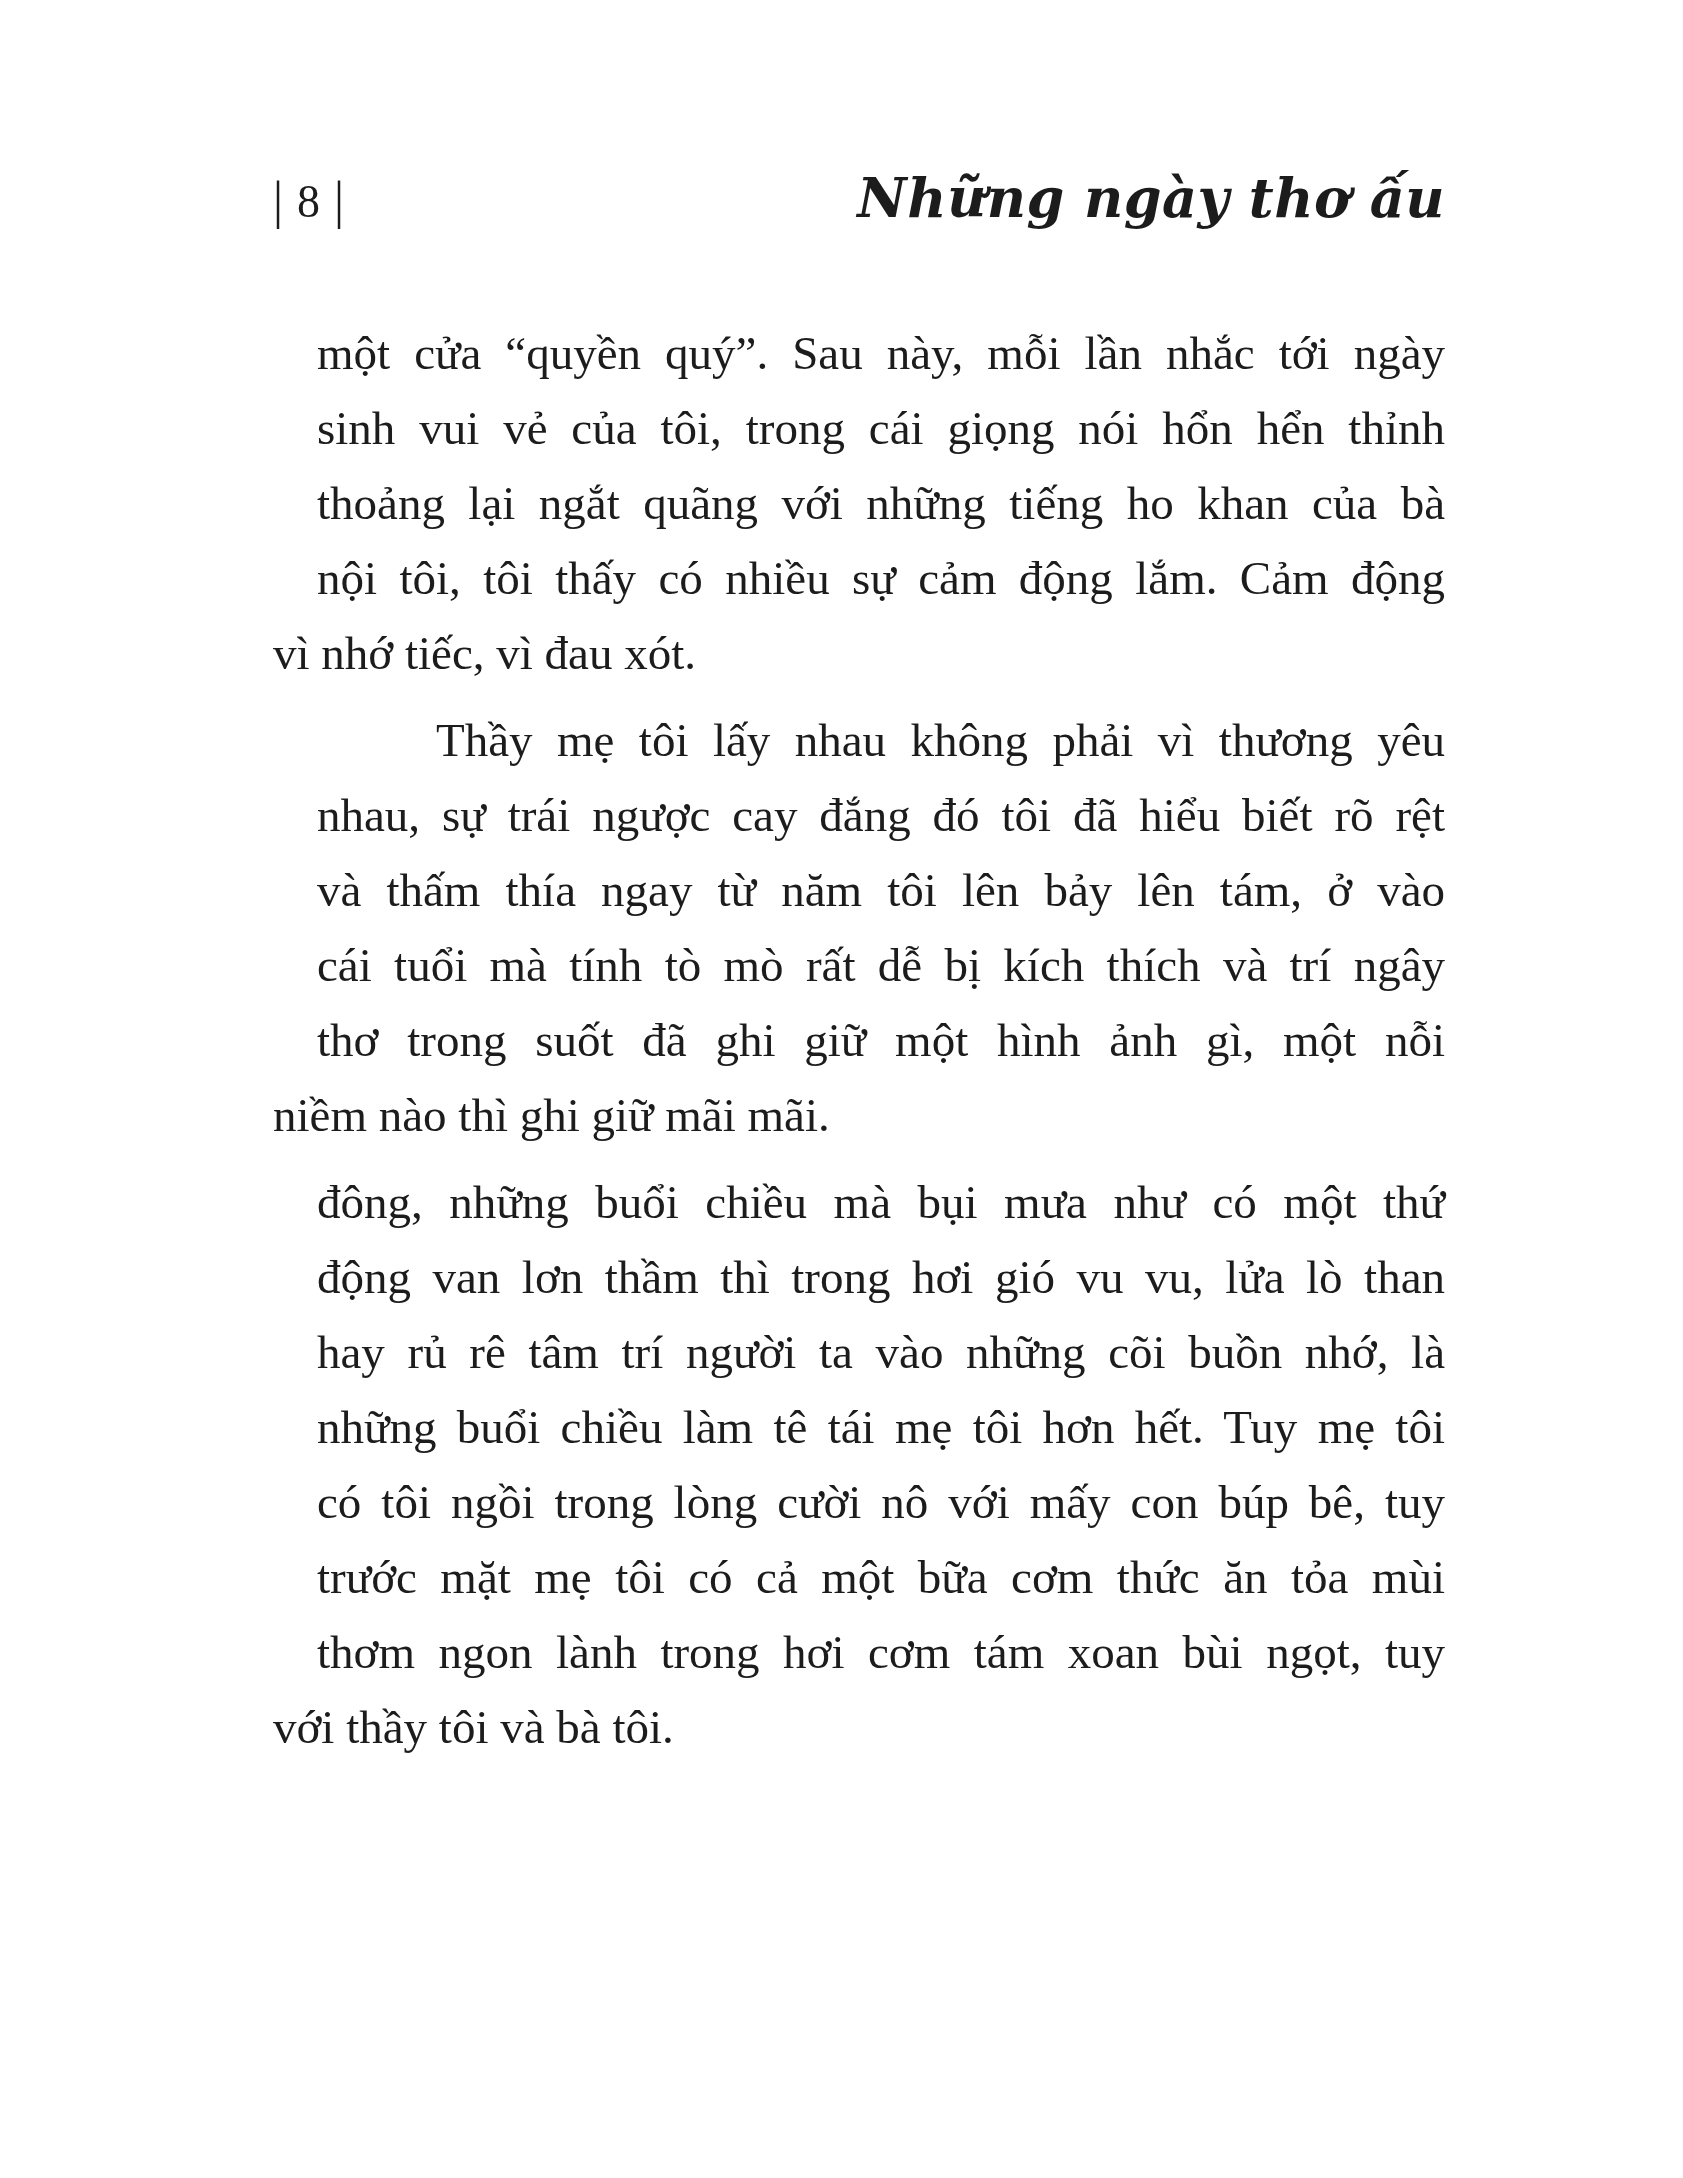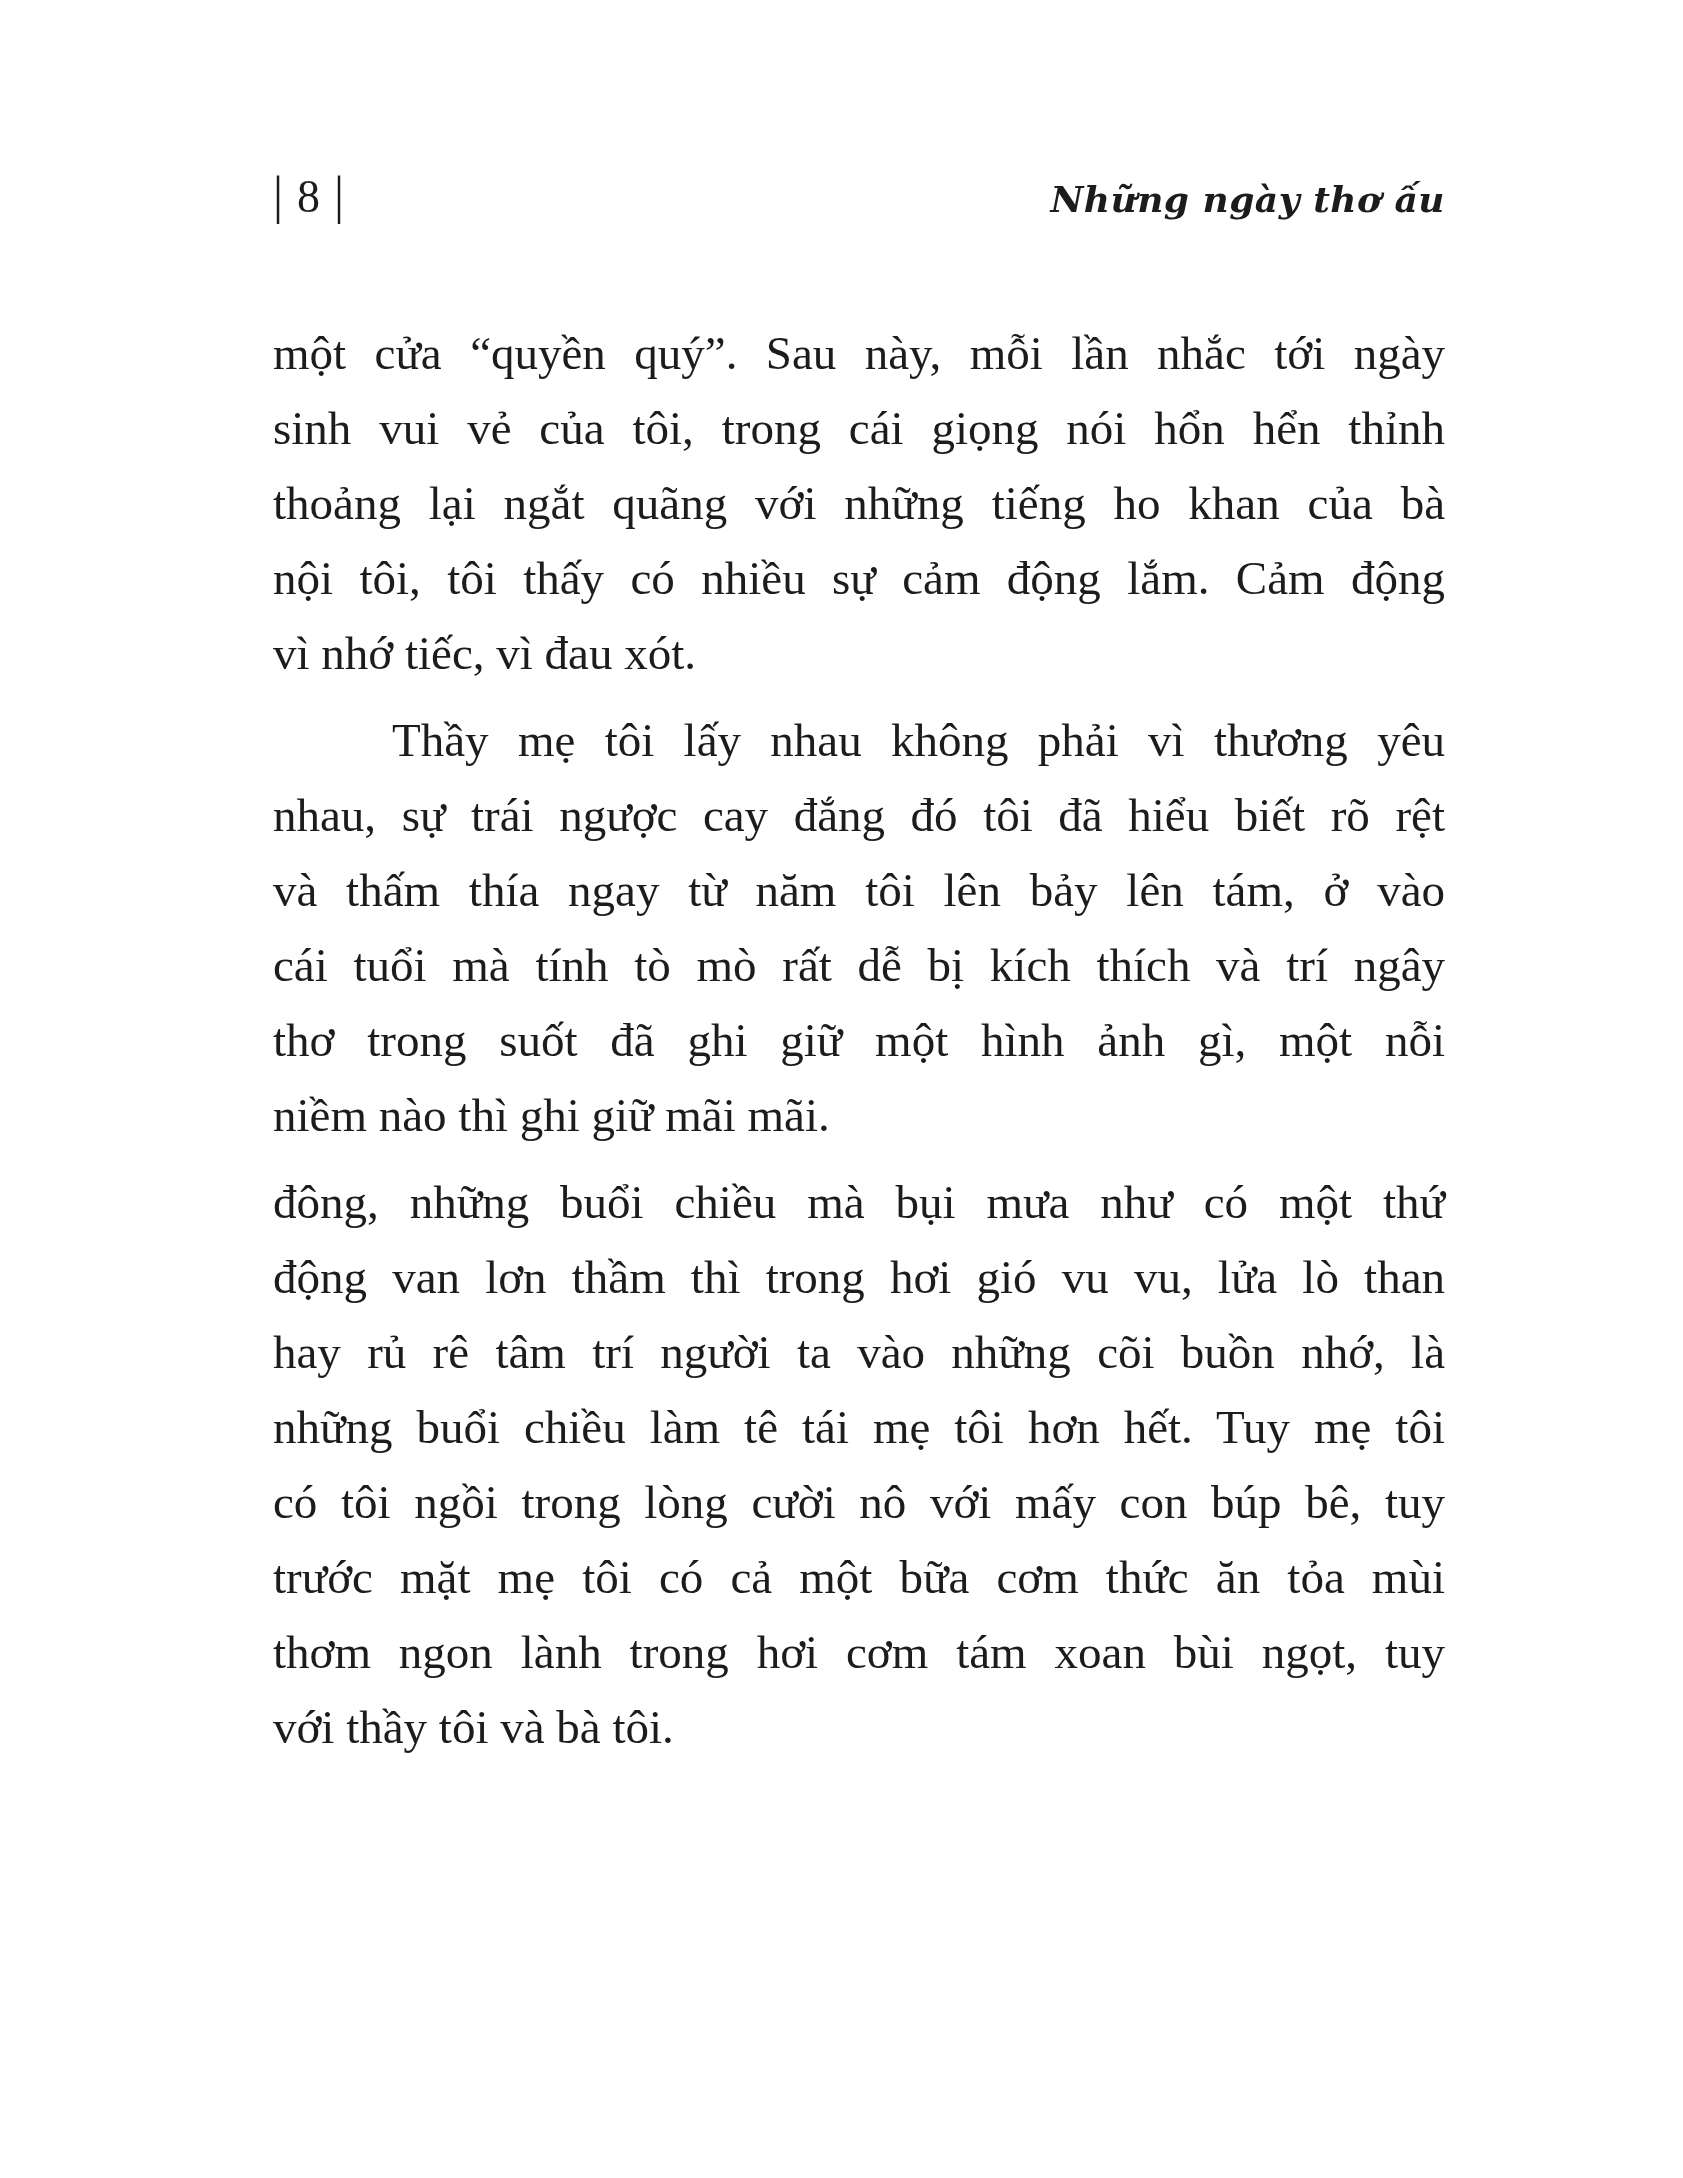--- a/index.html
+++ b/index.html
@@ -31,21 +31,21 @@
     transform:scaleY(1.05);
     display:inline-block;
   }
   .page-number .num{
     margin:0 14px;
   }
   .book-title{
     font-family:"DejaVu Serif", serif;
     font-weight:bold;
     font-style:italic;
-    font-size:36px;
+    font-size:54px;
     letter-spacing:0.5px;
     white-space:nowrap;
     margin-left:16px;
   }
   
   .body-text{
     position:absolute;
     left:273px; top:316px;
     width:1172px;
   }
@@ -53,20 +53,21 @@
   .para + .para{margin-top:12px;}
   .line{
     font-size:47px;
     line-height:75px;
     height:75px;
     white-space:normal;
   }
   .line.j{
     text-align:justify;
     text-align-last:justify;
+    margin-left:44px;
   }
   .line.l{
     text-align:center;
     text-align-last:left;
   }
   .line.indent{
     text-indent:119px;
   }
 </style>
 </head>

